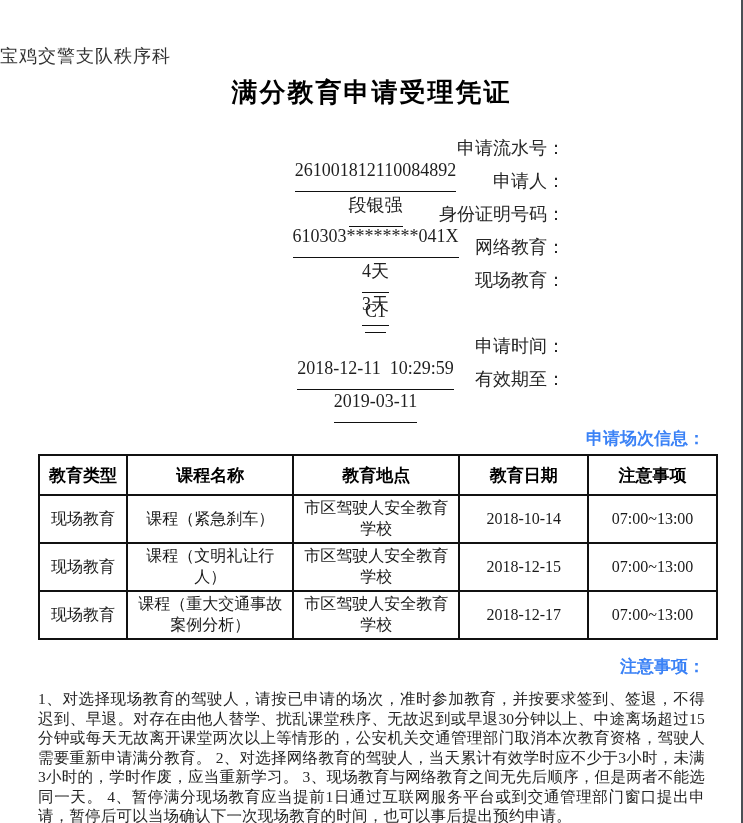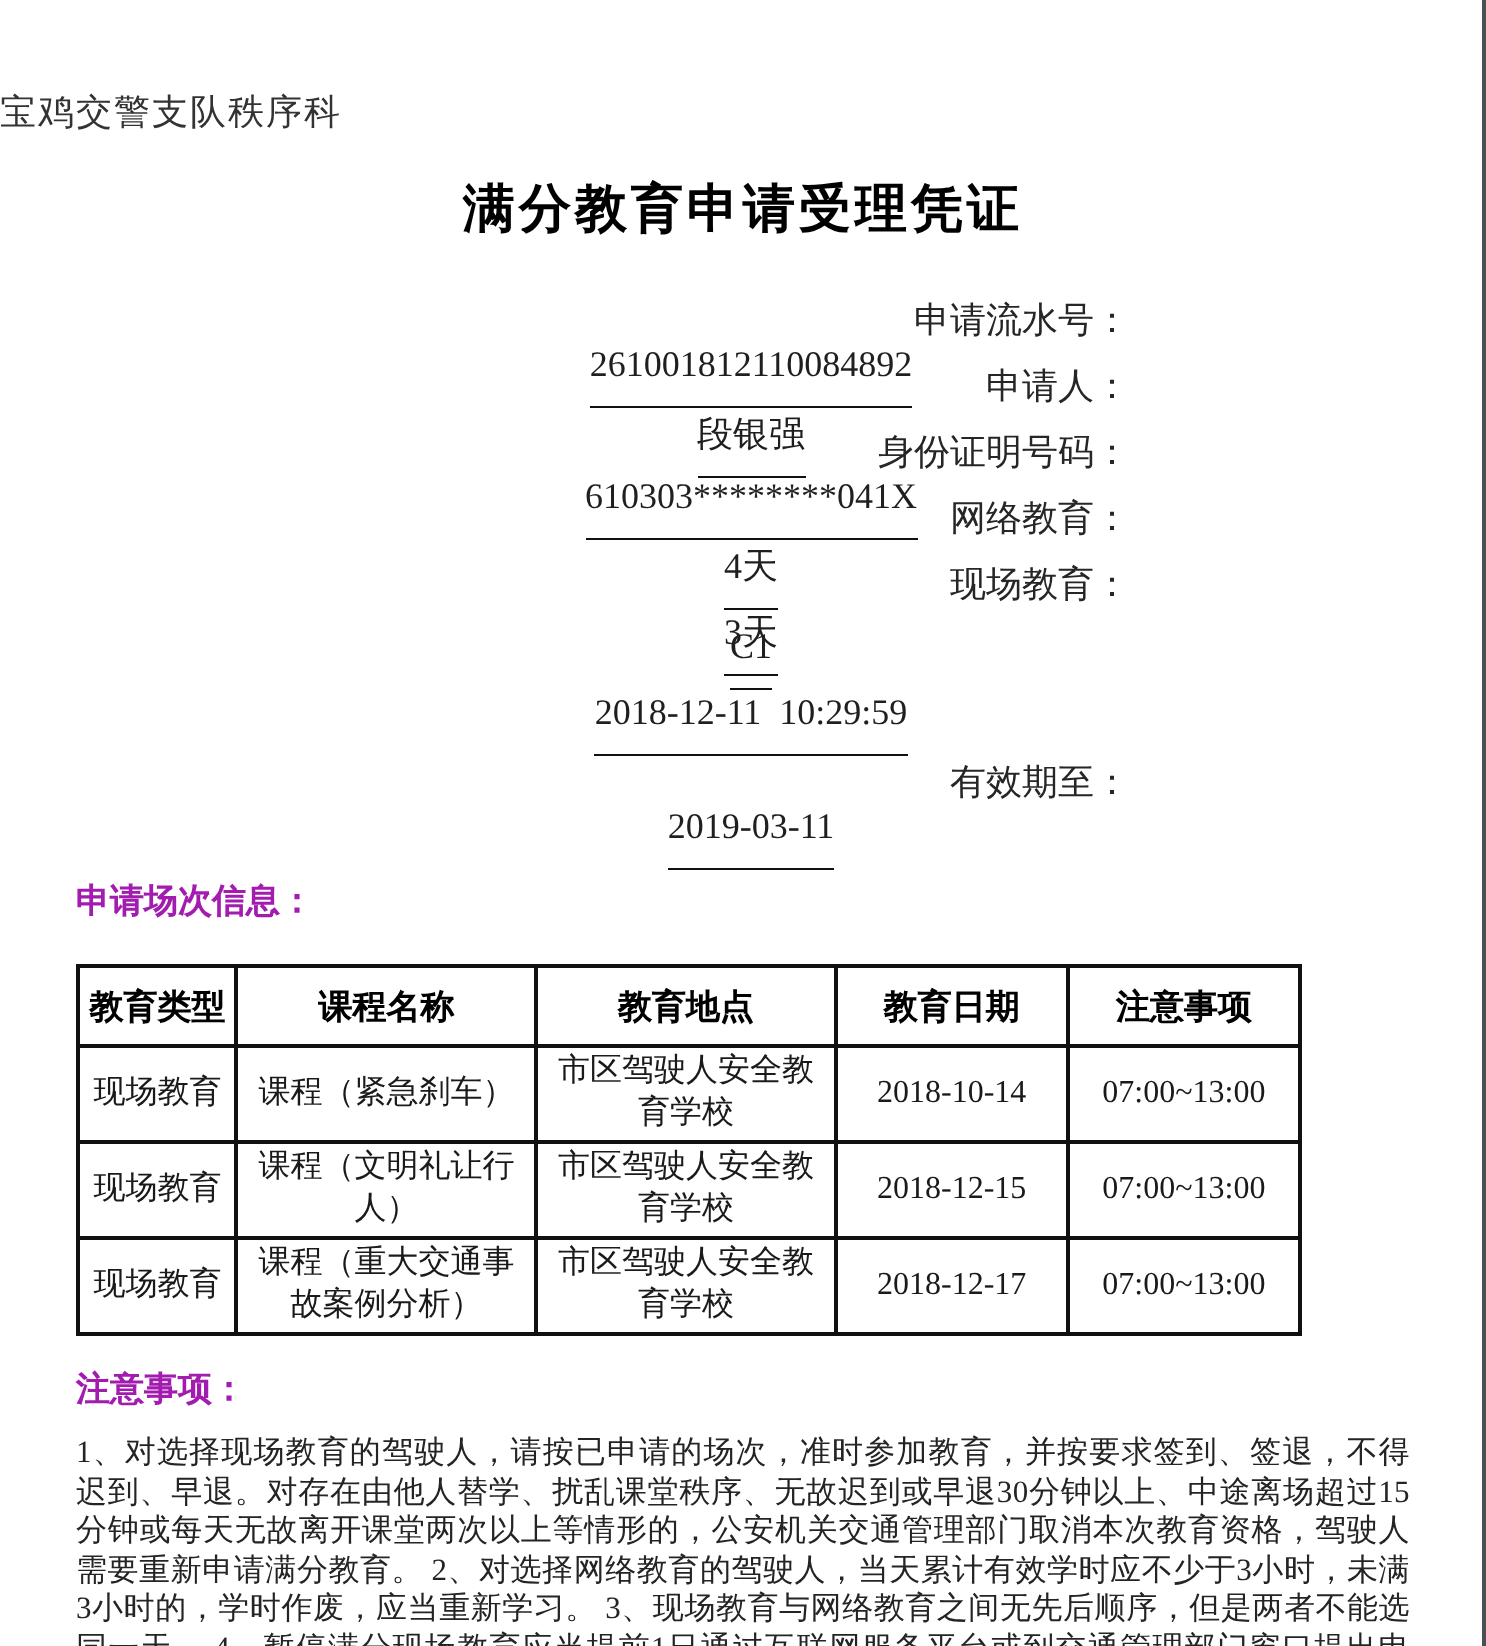--- a/index.html
+++ b/index.html
@@ -23,21 +23,21 @@
     font-size: 18px;
     color: #333;
     letter-spacing: 1px;
   }
   .doc-title {
     text-align: center;
     font-size: 26px;
     font-weight: bold;
     color: #000;
     letter-spacing: 2px;
-    margin-top: 19px;
+    margin-top: 7px;
     font-family: "Liberation Sans", "DejaVu Sans", sans-serif;
   }
 
   .fields { margin-top: 26px; }
   .field-row {
     display: flex;
     align-items: center;
     height: 33px;
     font-size: 18px;
     flex-direction: column;
@@ -63,29 +63,30 @@
     background:
       repeating-linear-gradient(0deg, rgba(214,198,198,0.55) 0 7px, rgba(255,255,255,0.1) 7px 14px),
       repeating-linear-gradient(90deg, #d6caca 0 7px, #ebe4e4 7px 14px, #dccfcf 14px 21px, #f0eaea 21px 28px);
   }
 
   .section { margin: 0 38px; }
   .schedule-section { margin-top: 27px; }
   .section-title {
     font-size: 17px;
     font-weight: bold;
-    color: #a21caf;
+    color: #3b82f6;
     font-family: "Liberation Sans", "DejaVu Sans", sans-serif;
+    text-align: right;
   }
 
   table.schedule {
     border-collapse: collapse;
     table-layout: fixed;
-    width: 613px;
-    margin-top: 20px;
+    width: 680px;
+    margin-top: 4px;
   }
   table.schedule th, table.schedule td {
     border: 2px solid #111;
     text-align: center;
     vertical-align: middle;
     padding: 2px 3px;
     overflow: hidden;
   }
   table.schedule th {
     height: 34px;
@@ -143,20 +144,21 @@
         <span class="field-value"><span class="u">4天</span></span>
       </div>
       <div class="field-row">
         <span class="field-label">现场教育：</span>
         <span class="field-value"><span class="u">3天</span></span>
       </div>
       <div class="field-row">
         <span class="field-value"><span class="u">C1</span></span>
       </div>
       <div class="field-row">
+        <span class="field-label">申请时间：</span>
         <span class="field-value"><span class="u">2018-12-11  10:29:59</span></span>
       </div>
       <div class="field-row">
         <span class="field-label">有效期至：</span>
         <span class="field-value"><span class="u">2019-03-11</span></span>
       </div>
     </div>
 
   <div class="section schedule-section">
     <div class="section-title">申请场次信息：</div>

